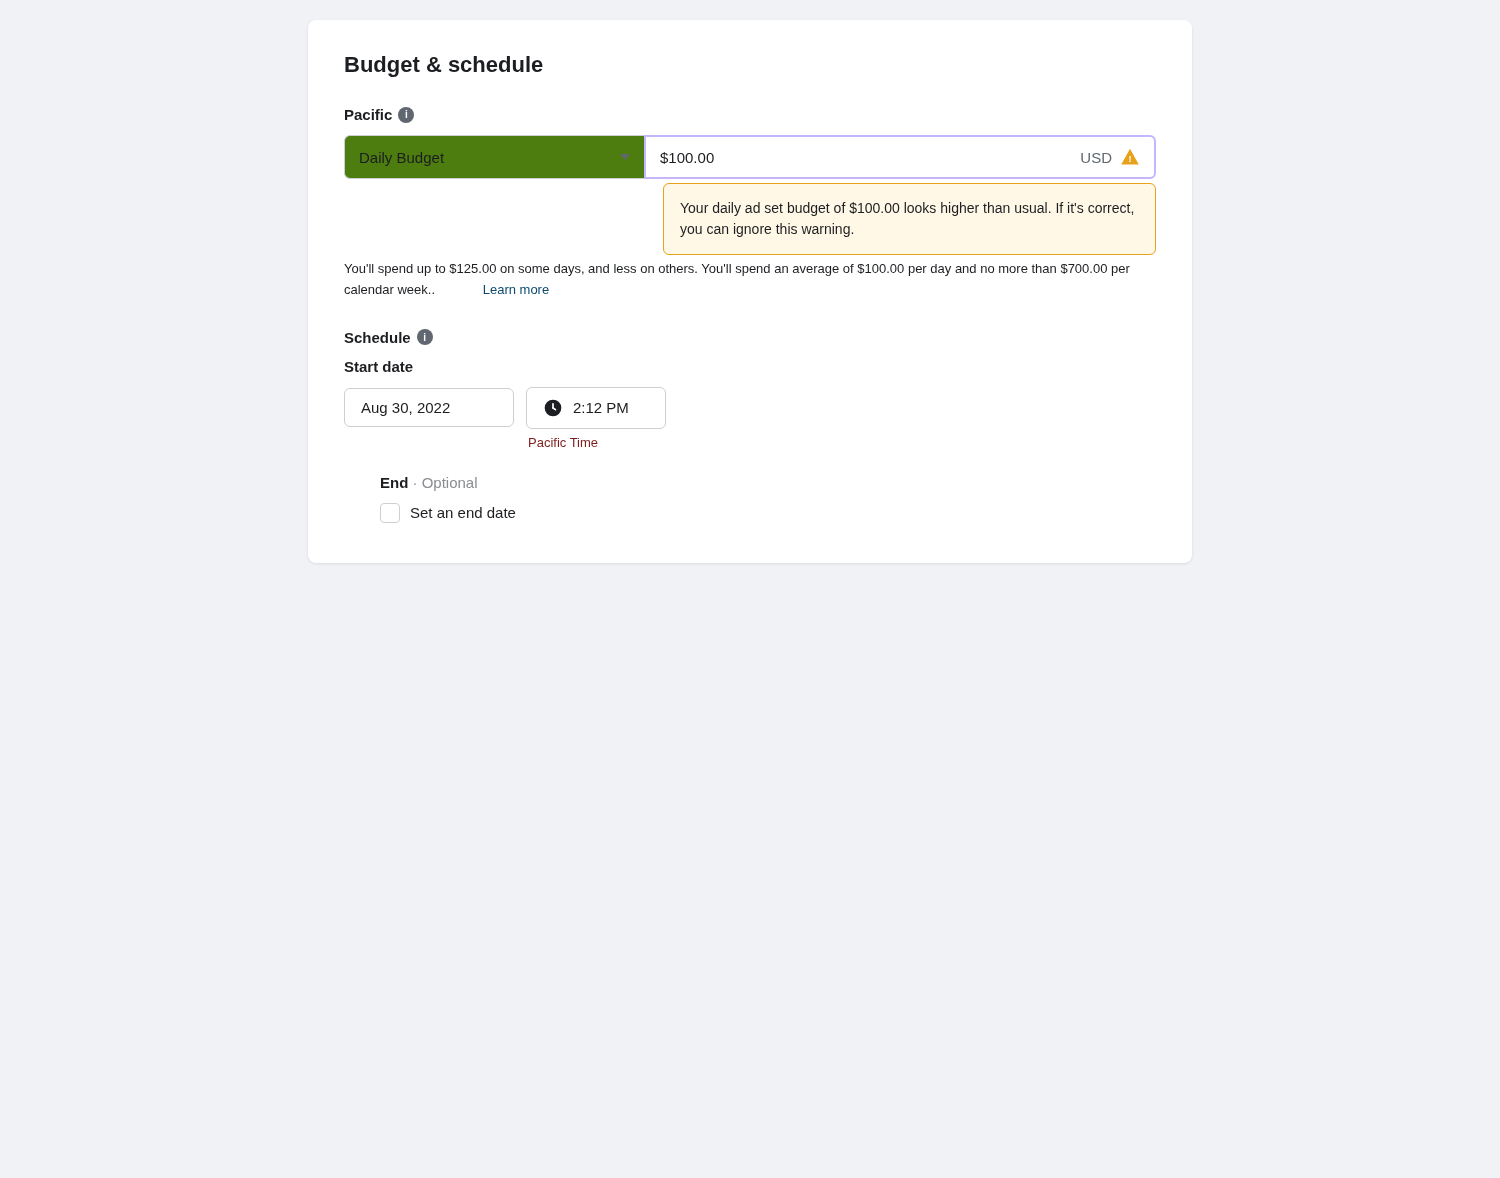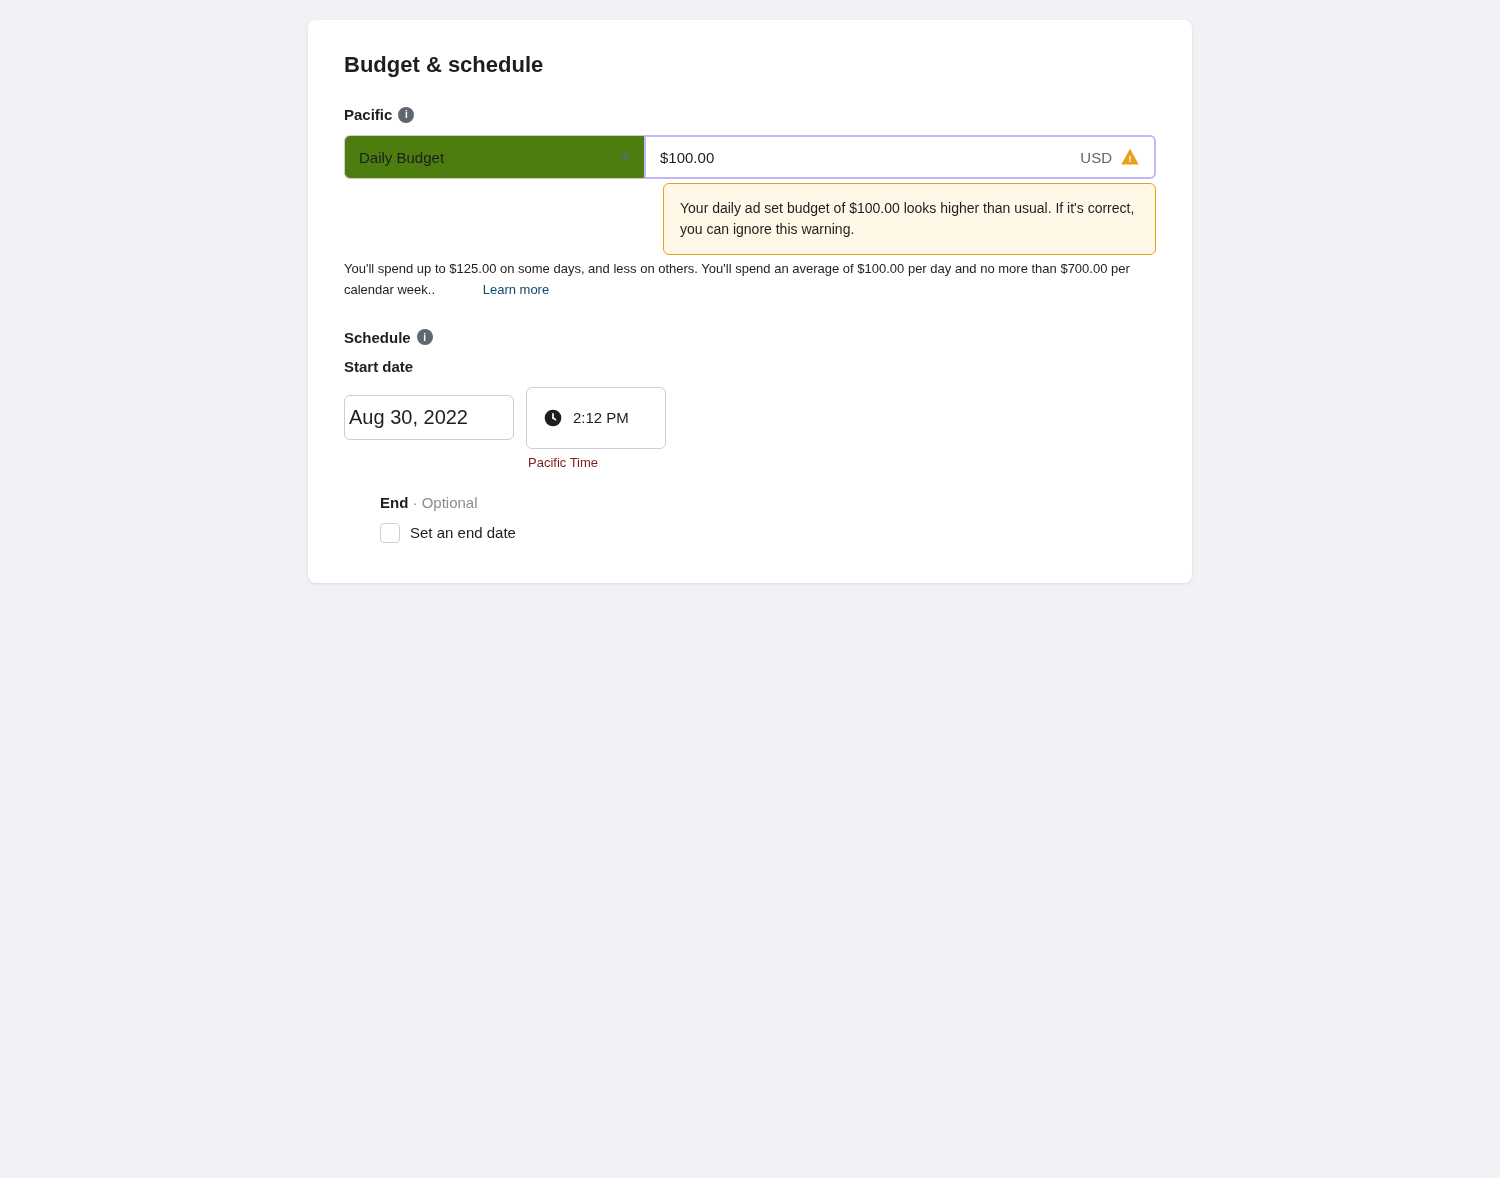--- a/index.html
+++ b/index.html
@@ -167,32 +167,32 @@
 
     .date-time-row {
       display: flex;
       align-items: center;
       gap: 12px;
     }
 
     .date-input-box {
       border: 1px solid #ccd0d5;
       border-radius: 6px;
-      padding: 10px 4px;
-      font-size: 20px;
+      padding: 10px 16px;
+      font-size: 15px;
       color: #1c1e21;
       cursor: pointer;
       background: #fff;
       min-width: 170px;
     }
 
     .time-input-box {
       border: 1px solid #ccd0d5;
       border-radius: 6px;
-      padding: 20px 16px;
+      padding: 10px 16px;
       font-size: 15px;
       color: #1c1e21;
       cursor: pointer;
       background: #fff;
       display: flex;
       align-items: center;
       gap: 10px;
       min-width: 140px;
     }
 

